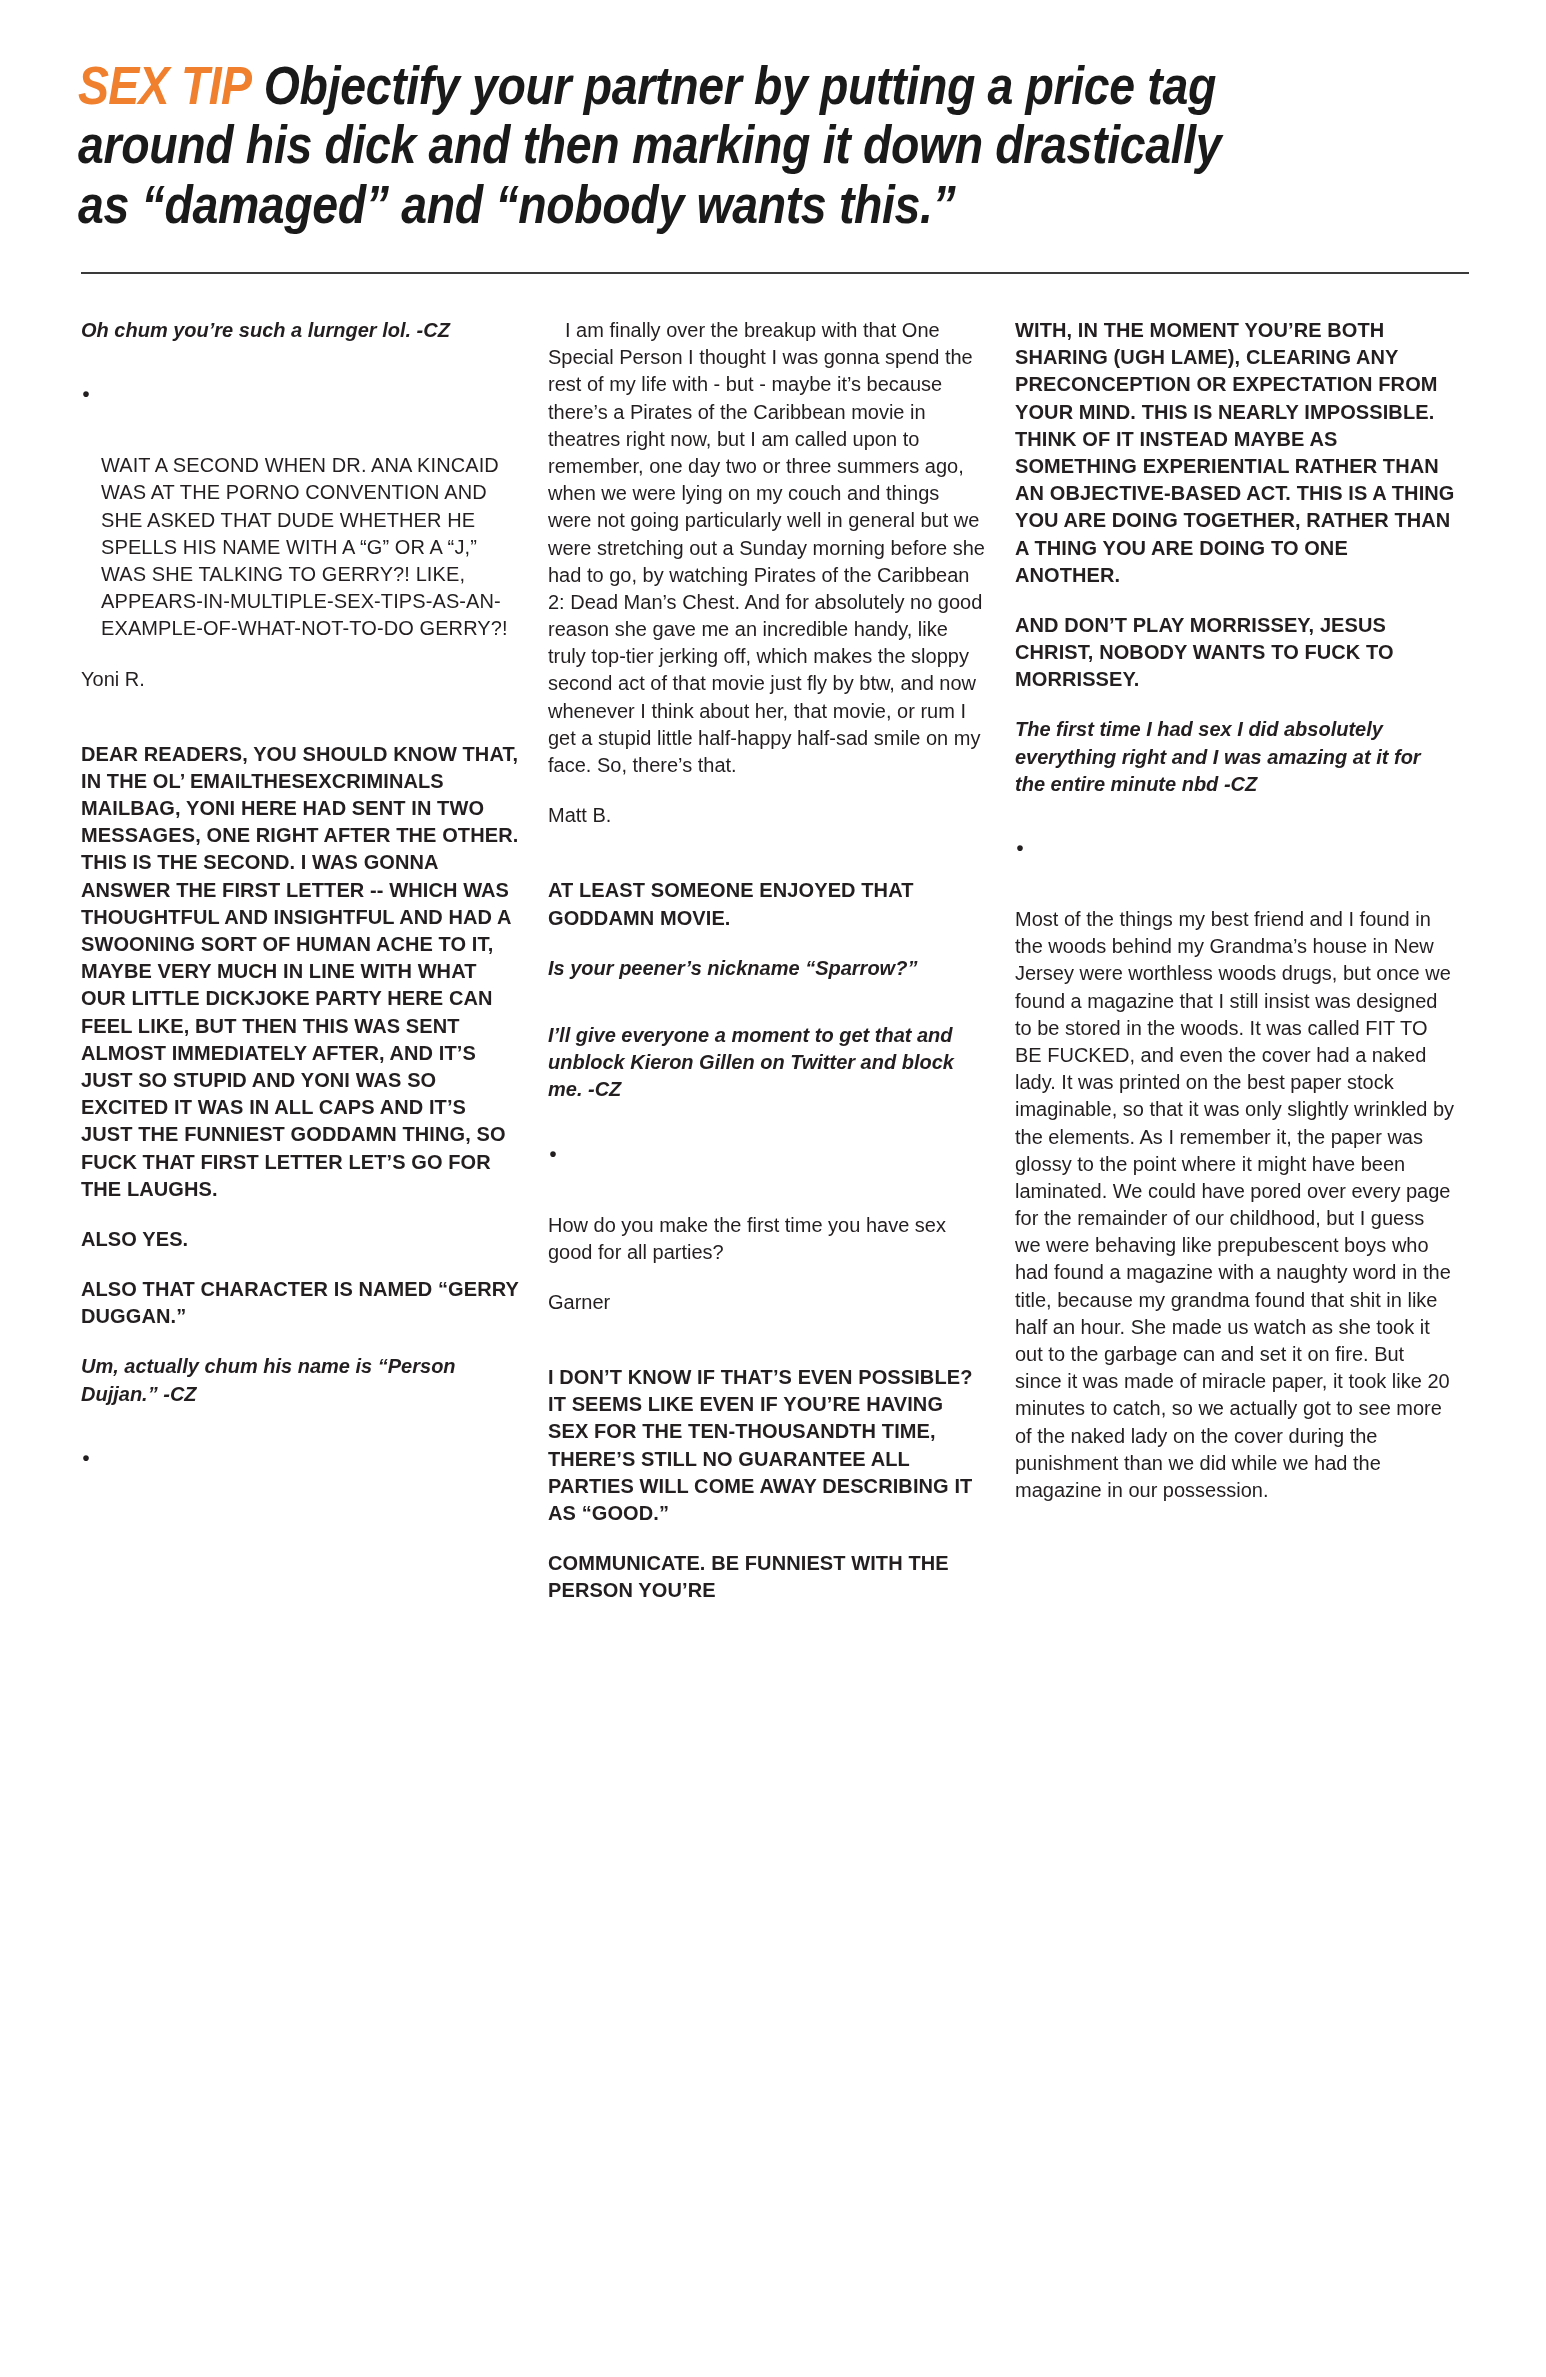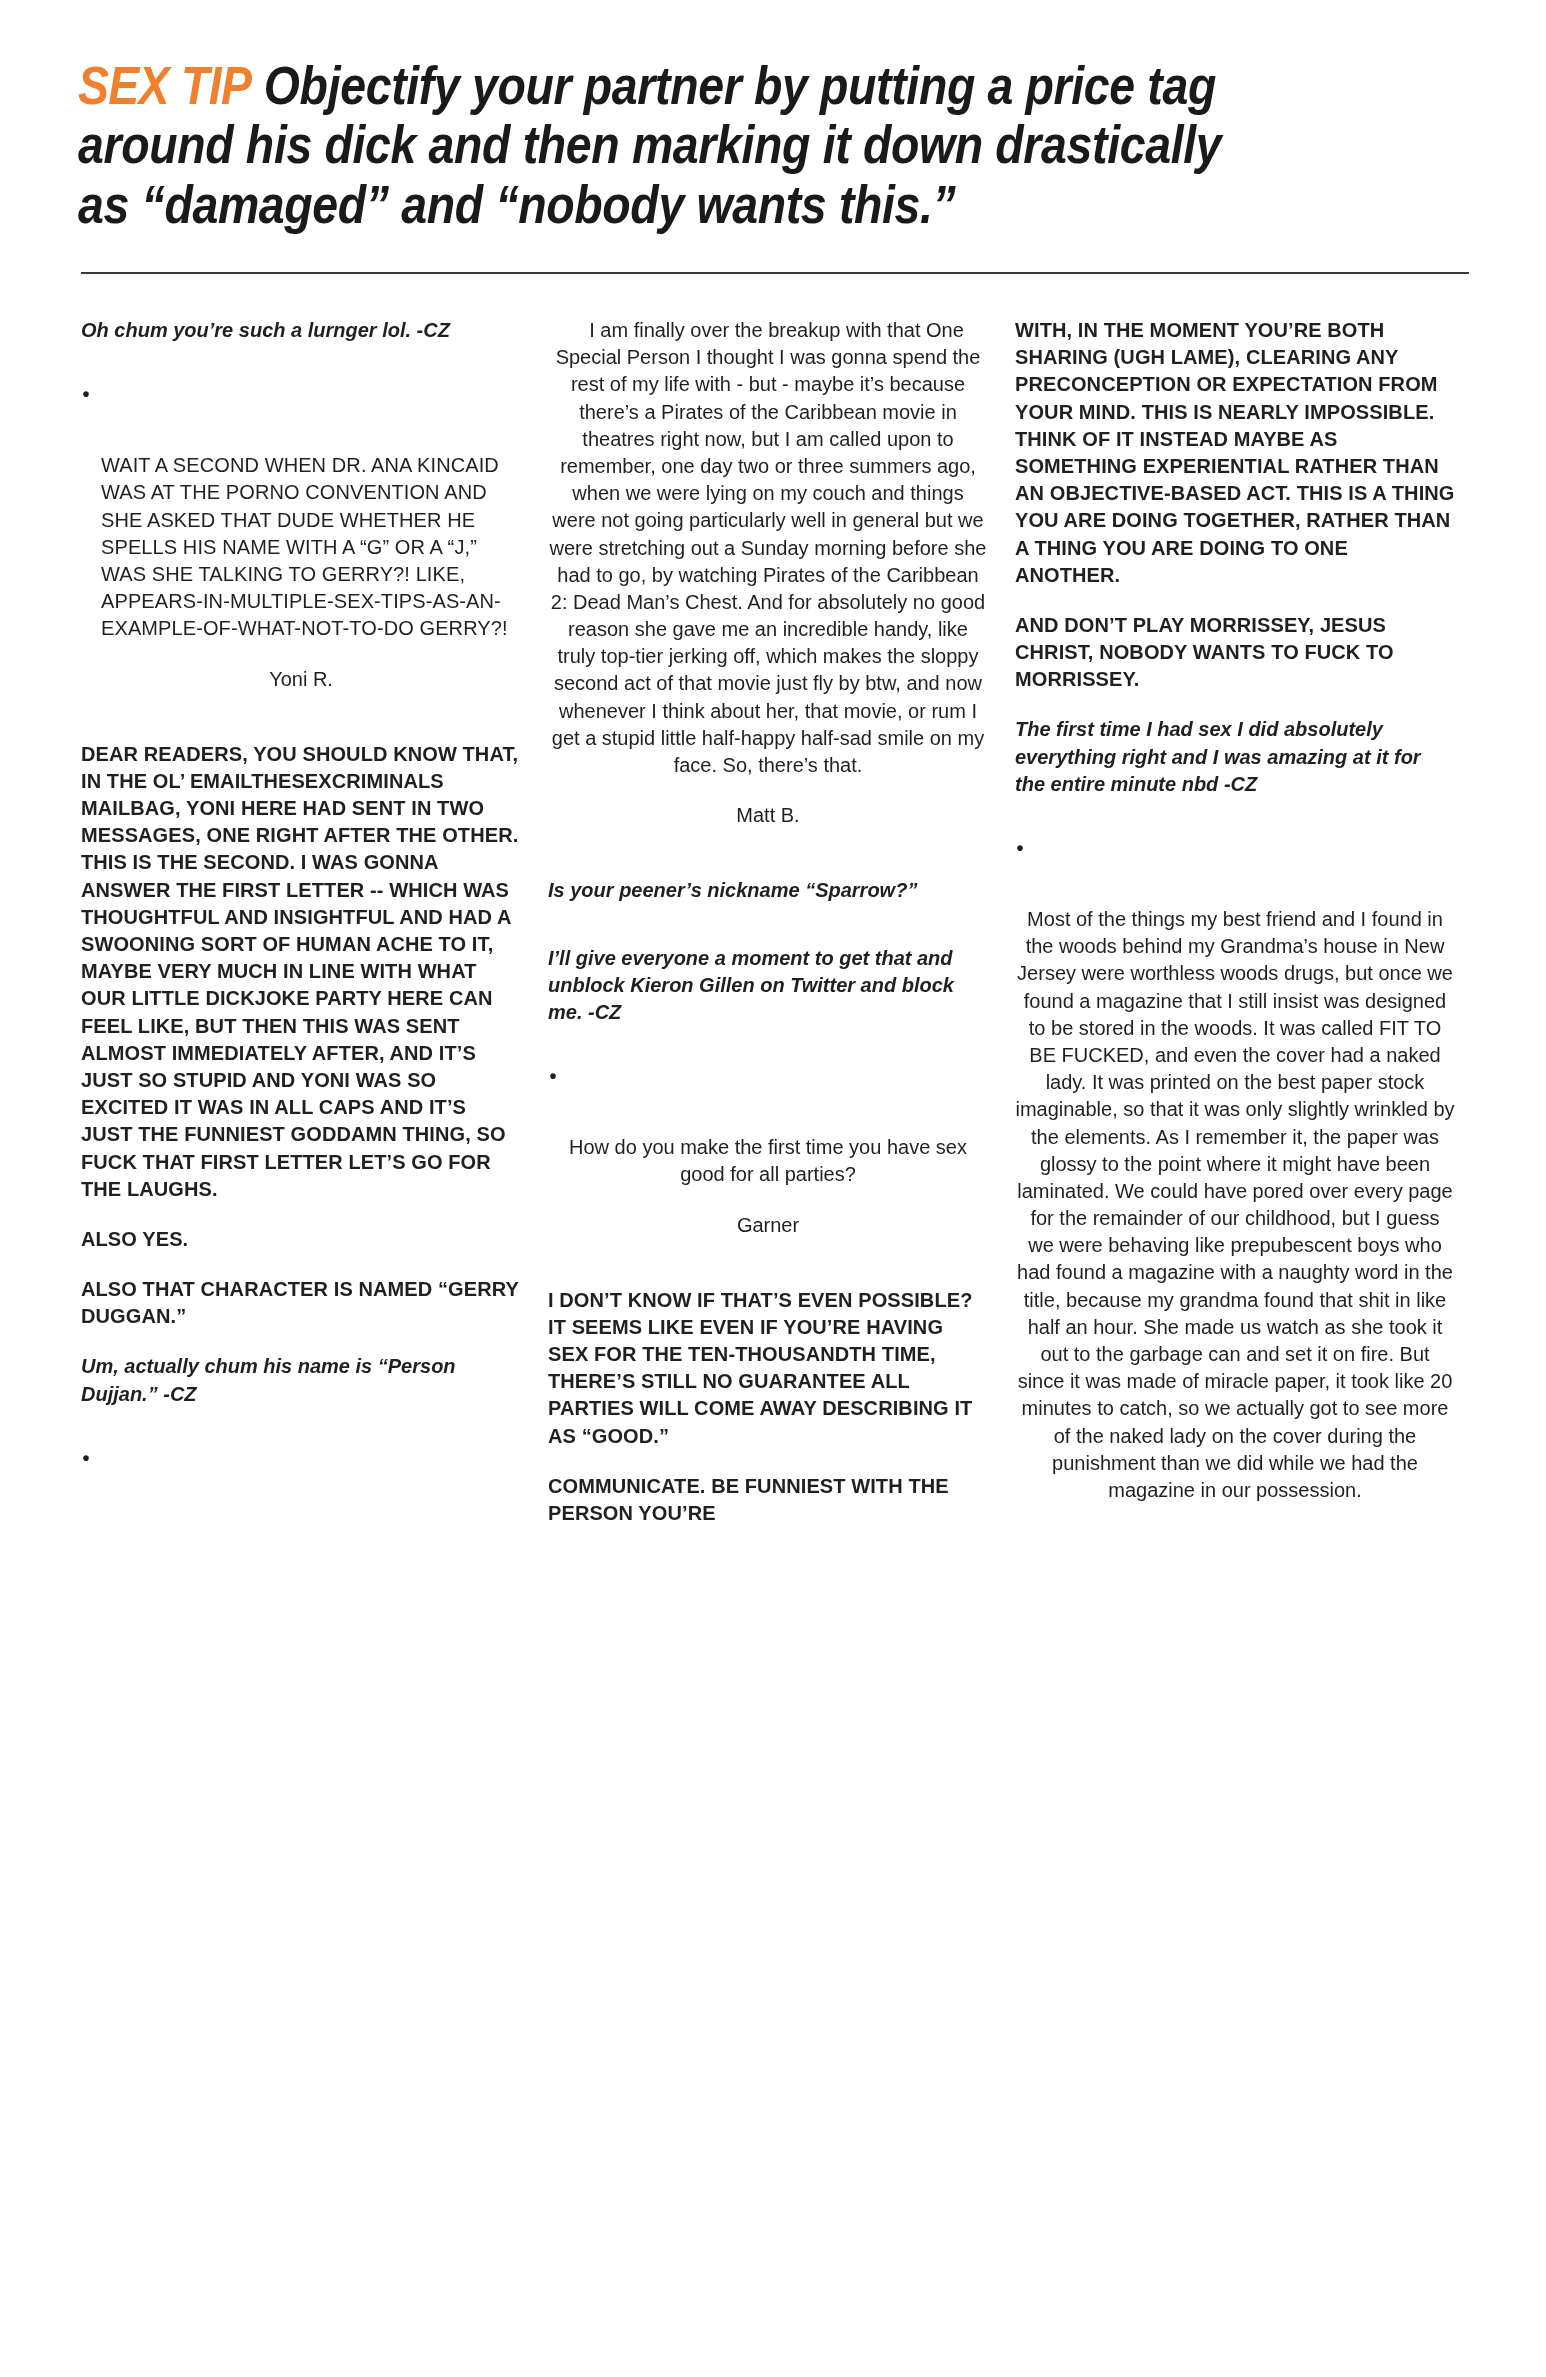--- a/index.html
+++ b/index.html
@@ -87,21 +87,20 @@
   .blk:last-child { margin-bottom: 0; }
 
   
   .v-caps {
     font-weight: 700;
     text-transform: none;
     letter-spacing: 0.1px;
   }
   .v-plain {
     font-weight: 400;
-    text-align: center;
   }
   .v-readercaps {
     font-weight: 400;
     letter-spacing: 0.1px;
     margin-left: 20px;
   }
   .v-cz {
     font-weight: 700;
     font-style: italic;
   }
@@ -136,20 +135,21 @@
         <p class="blk v-plain gap-xl">Yoni R.</p>
         <p class="blk v-caps">DEAR READERS, YOU SHOULD KNOW THAT, IN THE OL’ EMAILTHESEXCRIMINALS MAILBAG, YONI HERE HAD SENT IN TWO MESSAGES, ONE RIGHT AFTER THE OTHER. THIS IS THE SECOND. I WAS GONNA ANSWER THE FIRST LETTER -- WHICH WAS THOUGHTFUL AND INSIGHTFUL AND HAD A SWOONING SORT OF HUMAN ACHE TO IT, MAYBE VERY MUCH IN LINE WITH WHAT OUR LITTLE DICKJOKE PARTY HERE CAN FEEL LIKE, BUT THEN THIS WAS SENT ALMOST IMMEDIATELY AFTER, AND IT’S JUST SO STUPID AND YONI WAS SO EXCITED IT WAS IN ALL CAPS AND IT’S JUST THE FUNNIEST GODDAMN THING, SO FUCK THAT FIRST LETTER LET’S GO FOR THE LAUGHS.</p>
         <p class="blk v-caps">ALSO YES.</p>
         <p class="blk v-caps">ALSO THAT CHARACTER IS NAMED “GERRY DUGGAN.”</p>
         <p class="blk v-cz gap-lg">Um, actually chum his name is “Person Dujjan.” -CZ</p>
         <p class="blk v-bullet gap-xl">•</p>
       </div>
     <div class="col col-2">
         <p class="blk v-plain indent">I am finally over the breakup with that One Special Person I thought I was gonna spend the rest of my life with - but - maybe it’s because there’s a Pirates of the Caribbean movie in theatres right now, but I am called upon to remember, one day two or three summers ago, when we were lying on my couch and things were not going particularly well in general but we were stretching out a Sunday morning before she had to go, by watching Pirates of the Caribbean 2: Dead Man’s Chest. And for absolutely no good reason she gave me an incredible handy, like truly top-tier jerking off, which makes the sloppy second act of that movie just fly by btw, and now whenever I think about her, that movie, or rum I get a stupid little half-happy half-sad smile on my face. So, there’s that.</p>
         <p class="blk v-plain gap-xl">Matt B.</p>
+        <p class="blk v-caps">AT LEAST SOMEONE ENJOYED THAT GODDAMN MOVIE.</p>
         <p class="blk v-cz gap-lg">Is your peener’s nickname “Sparrow?”</p>
         <p class="blk v-cz gap-lg">I’ll give everyone a moment to get that and unblock Kieron Gillen on Twitter and block me. -CZ</p>
         <p class="blk v-bullet gap-xl">•</p>
         <p class="blk v-plain">How do you make the first time you have sex good for all parties?</p>
         <p class="blk v-plain gap-xl">Garner</p>
         <p class="blk v-caps">I DON’T KNOW IF THAT’S EVEN POSSIBLE? IT SEEMS LIKE EVEN IF YOU’RE HAVING SEX FOR THE TEN-THOUSANDTH TIME, THERE’S STILL NO GUARANTEE ALL PARTIES WILL COME AWAY DESCRIBING IT AS “GOOD.”</p>
         <p class="blk v-caps">COMMUNICATE. BE FUNNIEST WITH THE PERSON YOU’RE</p>
       </div>
     <div class="col col-3">
         <p class="blk v-caps">WITH, IN THE MOMENT YOU’RE BOTH SHARING (UGH LAME), CLEARING ANY PRECONCEPTION OR EXPECTATION FROM YOUR MIND. THIS IS NEARLY IMPOSSIBLE. THINK OF IT INSTEAD MAYBE AS SOMETHING EXPERIENTIAL RATHER THAN AN OBJECTIVE-BASED ACT. THIS IS A THING YOU ARE DOING TOGETHER, RATHER THAN A THING YOU ARE DOING TO ONE ANOTHER.</p>

